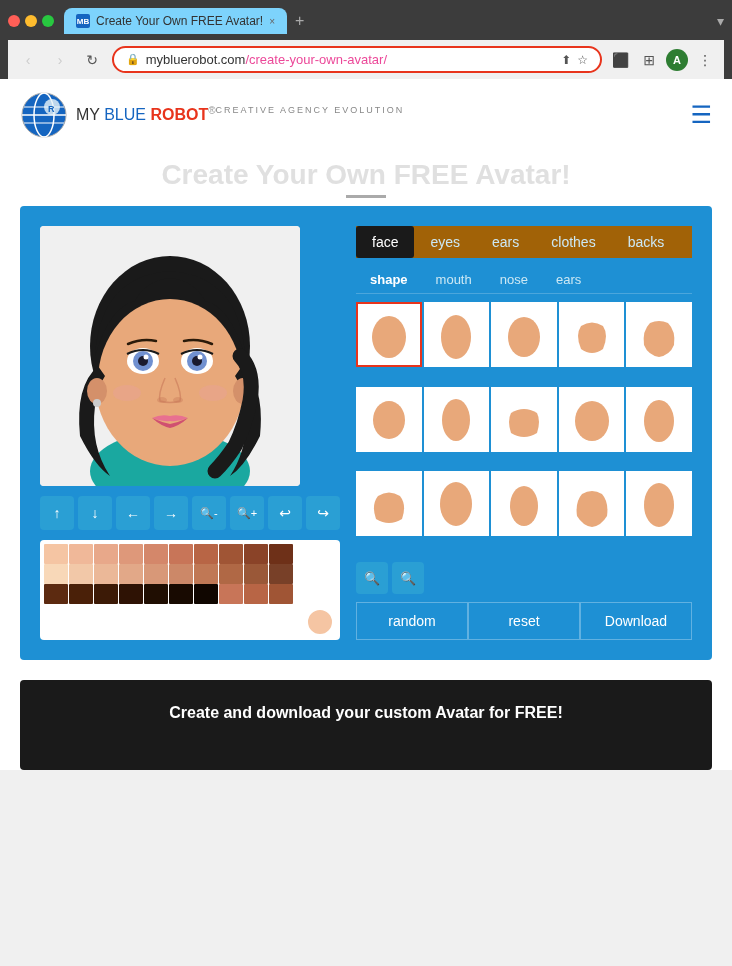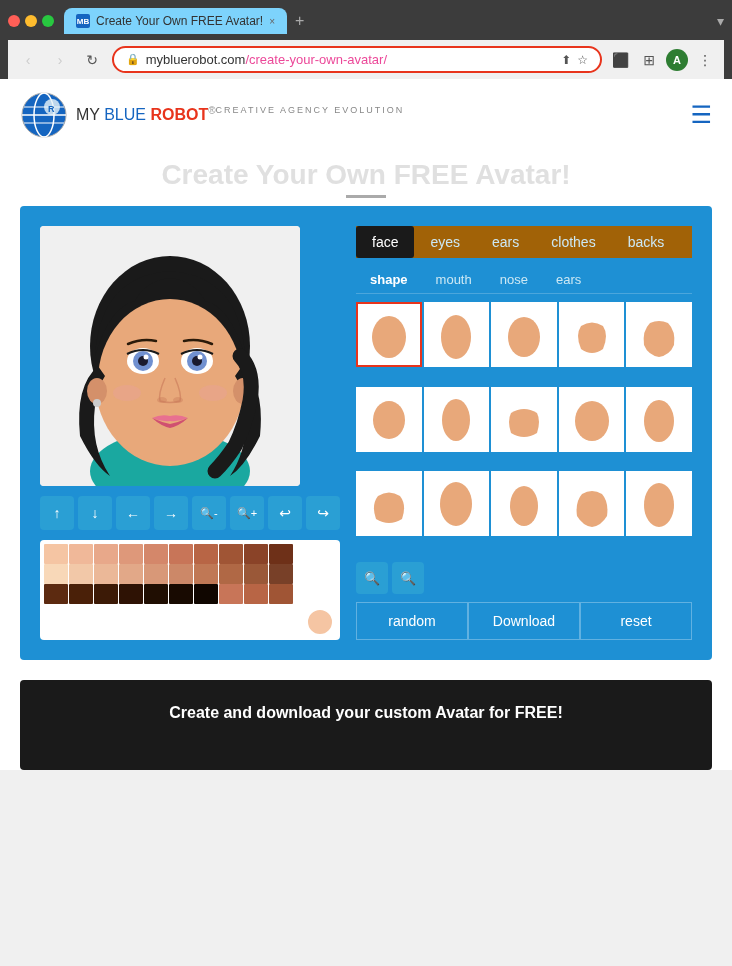--- a/index.html
+++ b/index.html
@@ -581,22 +581,22 @@
         </div>
       </div>
 
       <div class="zoom-controls">
         <button class="zoom-btn" style="font-size:13px;">🔍</button>
         <button class="zoom-btn" style="font-size:13px;">🔍</button>
       </div>
 
       <div class="action-buttons">
         <button class="action-btn">random</button>
+        <button class="action-btn">reset</button>
         <button class="action-btn">Download</button>
-        <button class="action-btn">reset</button>
       </div>
     </div>
   </div>
 
   <div class="footer-section">
     <div class="footer-title">Create and download your custom Avatar for FREE!</div>
   </div>
 
 </div>
 

